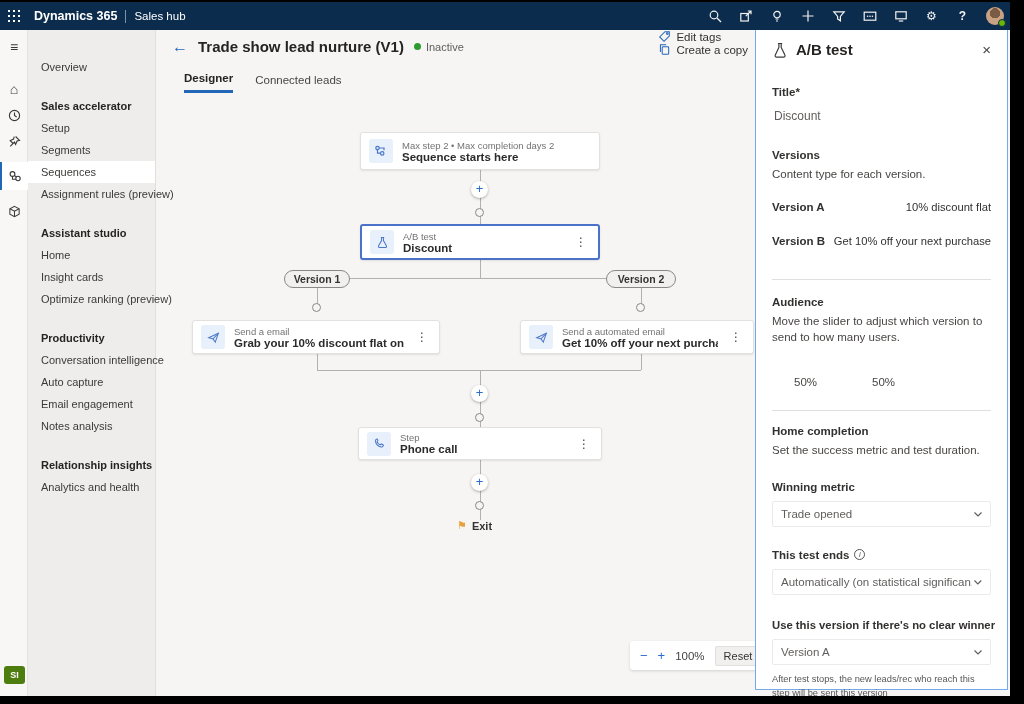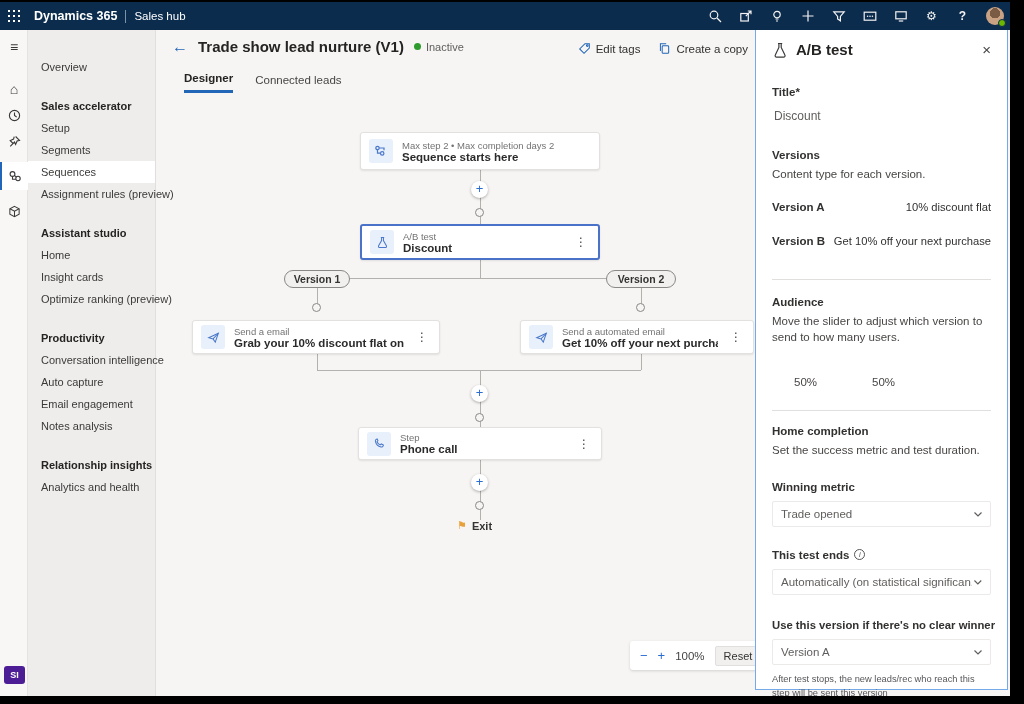--- a/index.html
+++ b/index.html
@@ -14,36 +14,36 @@
   .appname { font-size:11.5px; white-space:nowrap; }
   .tb-right { position:absolute; right:6px; top:0; height:28px; display:flex; align-items:center; gap:16px; }
   .tb-ic { width:15px; height:15px; display:flex; align-items:center; justify-content:center; color:#f3f2f1; font-size:12px; cursor:pointer; }
   .avatar { position:relative; width:18px; height:18px; border-radius:50%; background:radial-gradient(circle at 50% 35%, #7a5c45 0 34%, #c9a284 35% 100%); cursor:pointer; }
   .presence { position:absolute; right:-2px; bottom:-2px; width:8px; height:8px; border-radius:50%; background:#6bb700; border:1.5px solid #0c2c4e; }
 
   
   .rail { position:absolute; left:0; top:28px; width:28px; height:666px; background:#f8f7f6; border-right:1px solid #e5e3e1; z-index:6; }
   .rail-ic { width:28px; height:26px; display:flex; align-items:center; justify-content:center; color:#3b3a39; font-size:14px; cursor:pointer; }
   .rail-ic.sel { background:#fff; border-left:2px solid #2266b8; height:28px; }
-  .env-badge { position:absolute; left:4px; top:636px; width:21px; height:18px; background:#4c1d95; color:#fff; font-size:9px; font-weight:bold; border-radius:3px; display:flex; align-items:center; justify-content:center; cursor:pointer; }
+  .env-badge { position:absolute; left:4px; top:636px; width:21px; height:18px; background:#4d7c0f; color:#fff; font-size:9px; font-weight:bold; border-radius:3px; display:flex; align-items:center; justify-content:center; cursor:pointer; }
 
   
   .nav { position:absolute; left:28px; top:28px; width:128px; height:666px; background:#efedec; border-right:1px solid #e1dfdd; padding-top:26px; z-index:5; }
   .nav-item { height:22px; line-height:22px; padding-left:13px; font-size:11px; color:#3b3a39; white-space:nowrap; cursor:pointer; }
   .nav-item.sel { background:#fff; }
   .nav-header { height:22px; line-height:22px; padding-left:13px; font-size:11px; font-weight:bold; color:#252423; margin-top:17px; white-space:nowrap; }
 
   
   .hdr { position:absolute; left:172px; top:36px; display:flex; align-items:center; gap:10px; z-index:4; }
   .back { color:#2266b8; font-size:16px; cursor:pointer; line-height:1; }
   .pg-title { font-size:15px; font-weight:bold; color:#252423; white-space:nowrap; }
   .status { display:flex; align-items:center; gap:5px; }
   .status-dot { width:7px; height:7px; border-radius:50%; background:#2e9b2e; }
   .status-txt { font-size:11px; color:#605e5c; }
-  .hdr-actions { position:absolute; top:40px; right:262px; display:flex; gap:18px; z-index:4; }
+  .hdr-actions { position:absolute; top:28px; right:262px; display:flex; z-index:4;flex-direction:column; }
   .hact { display:flex; align-items:center; gap:5px; font-size:11.5px; color:#323130; cursor:pointer; white-space:nowrap; }
   .tabs { position:absolute; left:184px; top:70px; display:flex; gap:22px; z-index:4;align-items:center; }
   .tab { font-size:11.5px; color:#484644; padding-bottom:6px; cursor:pointer; white-space:nowrap; }
   .tab.active { font-weight:bold; color:#252423; border-bottom:3px solid #2266b8; }
 
   
   .vline { position:absolute; width:1px; background:#b3b0ad; z-index:1; }
   .hline { position:absolute; height:1px; background:#b3b0ad; z-index:1; }
   .plusbtn { position:absolute; width:17px; height:17px; border-radius:50%; background:#fff; box-shadow:0 1px 3px rgba(0,0,0,.3); color:#2b6cd4; font-size:13px; line-height:15px; text-align:center; z-index:3; cursor:pointer; }
   .conn { position:absolute; width:9px; height:9px; border-radius:50%; background:#f6f5f3; border:1.5px solid #8a8886; z-index:3; }

